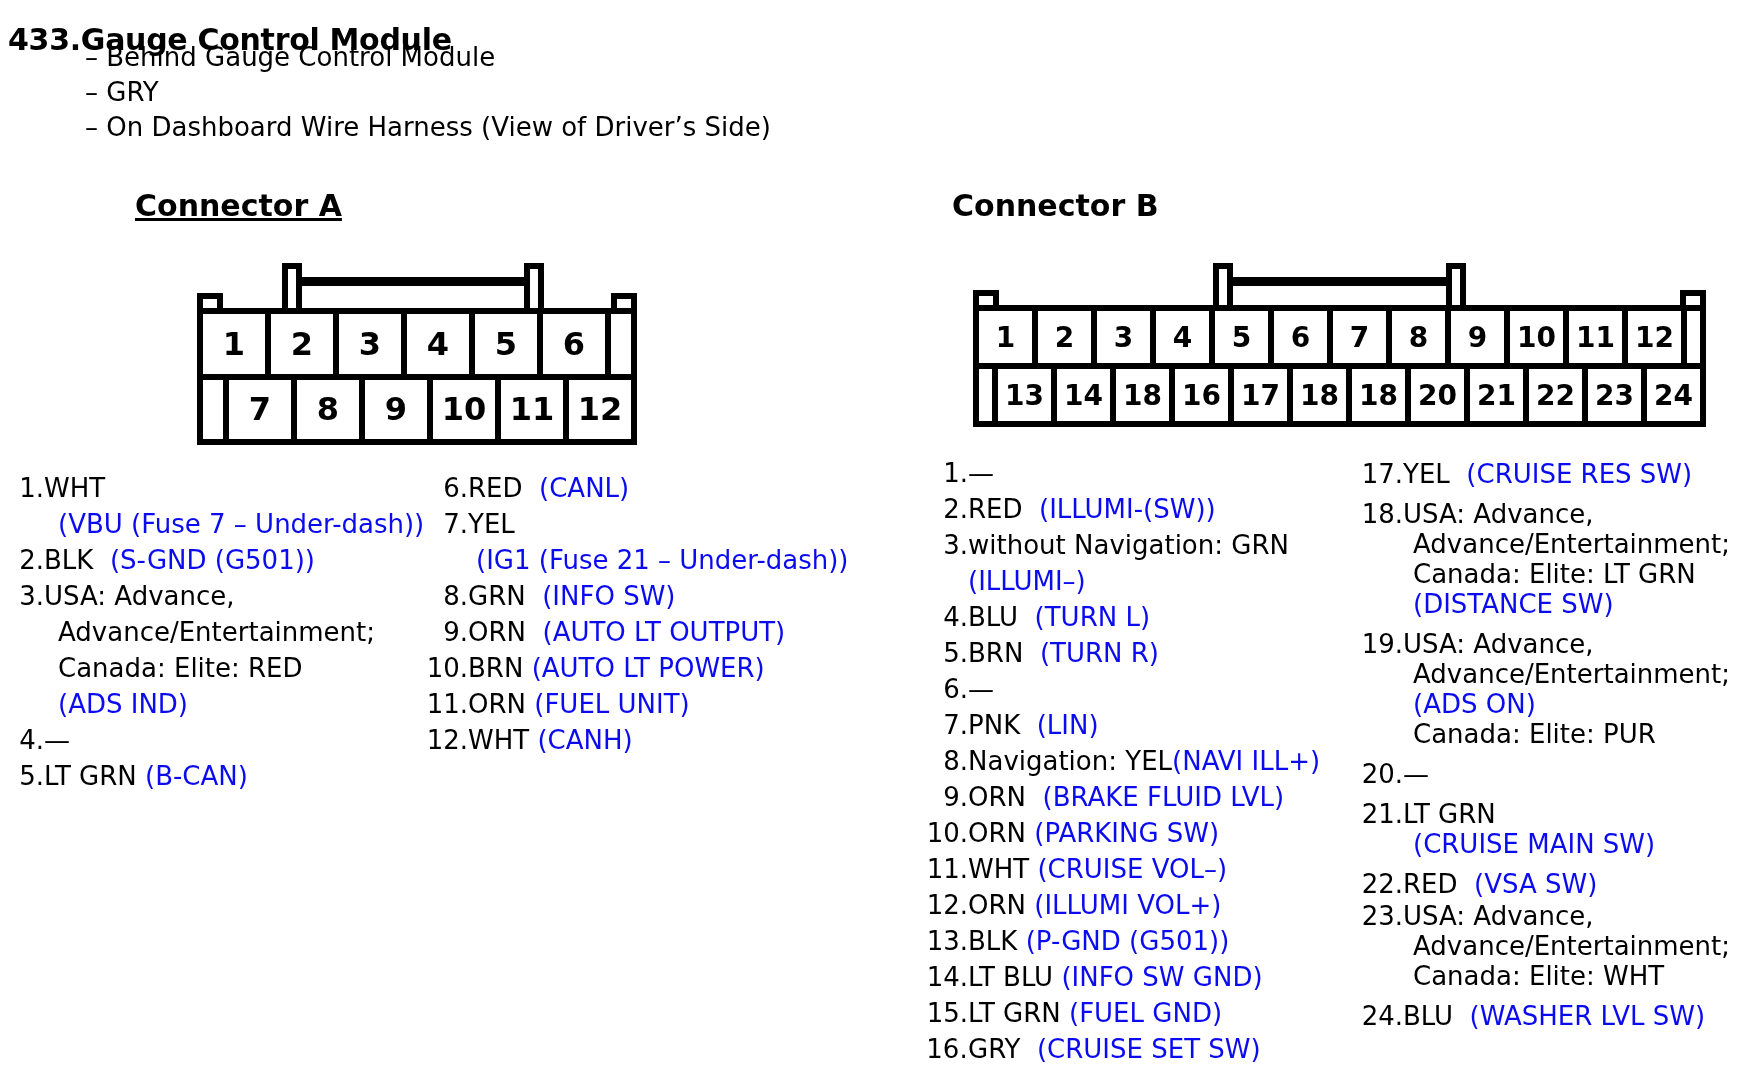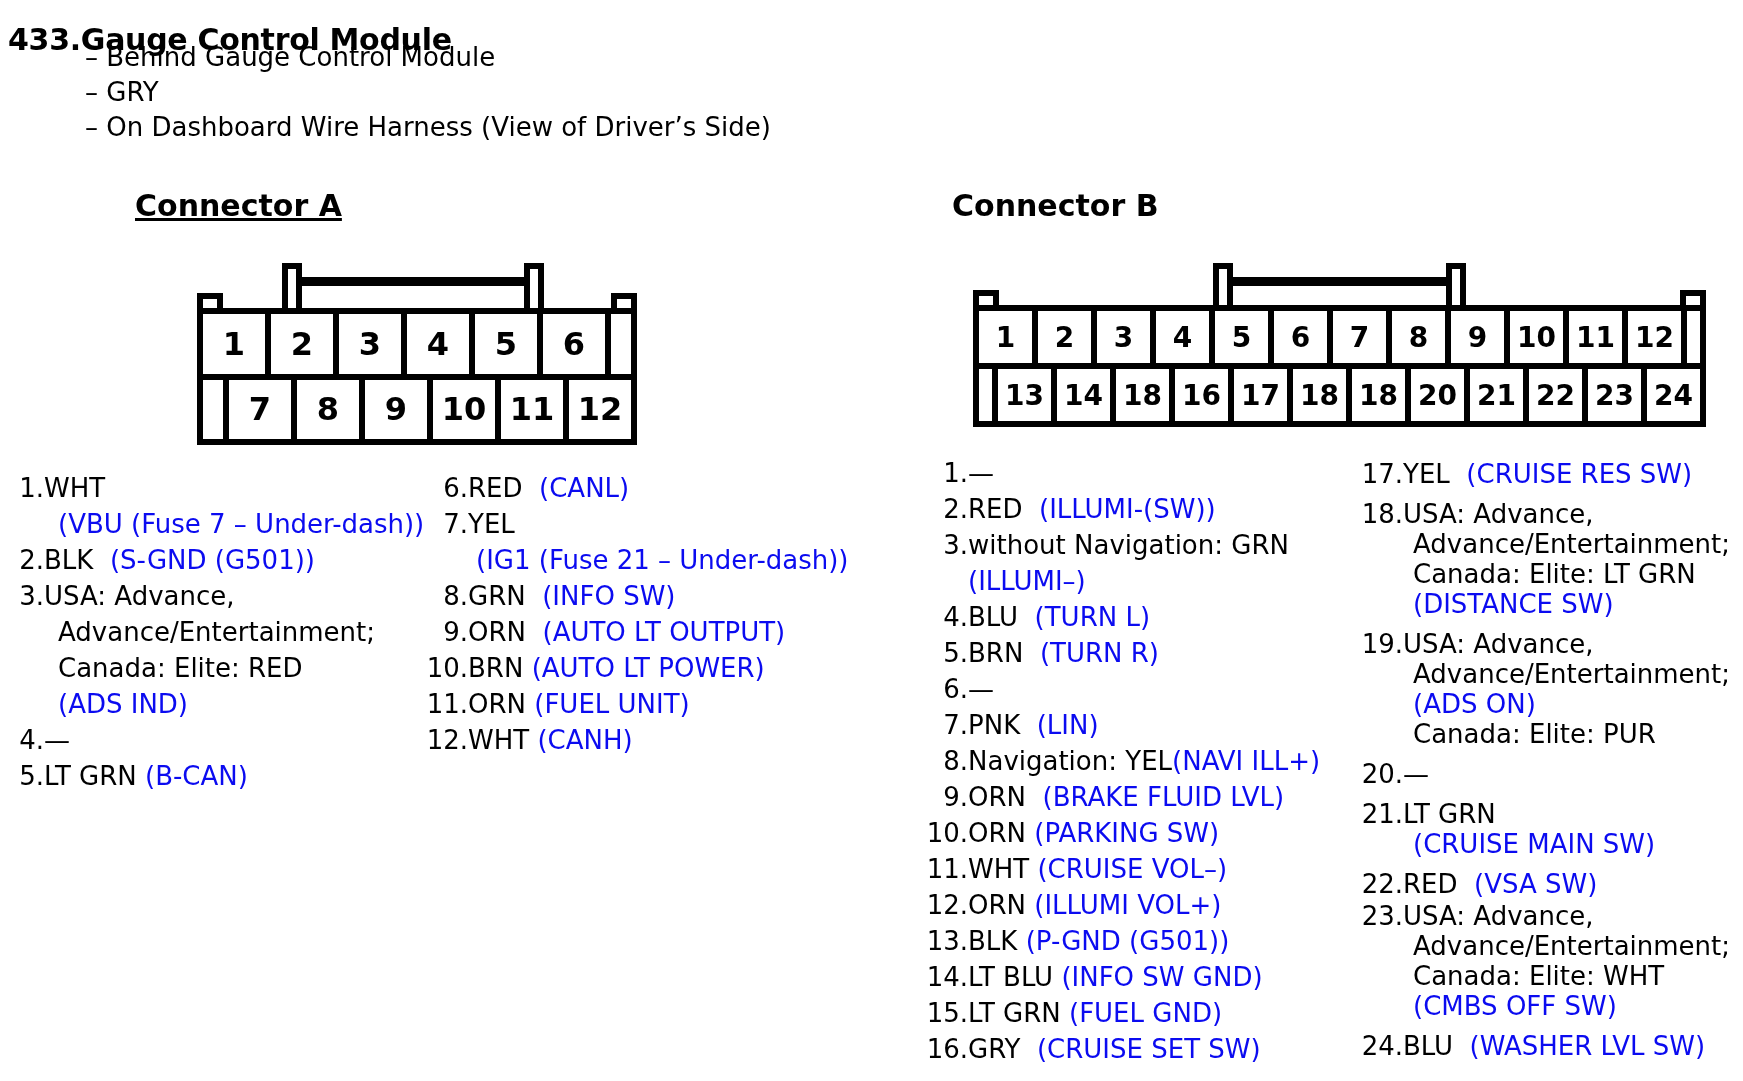--- a/index.html
+++ b/index.html
@@ -209,21 +209,21 @@
     <div class="pin">
       <div class="line"><span class="num" style="width: 42px;">13.</span><span class="wire" style="color: rgb(0, 0, 0);">BLK </span><span class="sig" style="color: rgb(11, 11, 240);">(P-GND (G501))</span></div>
     </div>
     <div class="pin">
       <div class="line"><span class="num" style="width: 42px;">14.</span><span class="wire" style="color: rgb(0, 0, 0);">LT BLU </span><span class="sig" style="color: rgb(11, 11, 240);">(INFO SW GND)</span></div>
     </div>
     <div class="pin">
       <div class="line"><span class="num" style="width: 42px;">15.</span><span class="wire" style="color: rgb(0, 0, 0);">LT GRN </span><span class="sig" style="color: rgb(11, 11, 240);">(FUEL GND)</span></div>
     </div>
     <div class="pin">
-      <div class="line"><span class="num" style="width: 42px;">16.</span><span class="wire" style="color: rgb(0, 0, 0);">GRY  </span><span class="sig" style="color: rgb(11, 11, 240);">(CRUISE SET SW)</span></div>
+      <div class="line"><span class="num" style="width: 42px; text-align: center;">16.</span><span class="wire" style="color: rgb(0, 0, 0);">GRY  </span><span class="sig" style="color: rgb(11, 11, 240);">(CRUISE SET SW)</span></div>
     </div>
   </div>
 <div class="pincol" id="listB2">
     <div class="pin" style="margin-bottom: 10px;">
       <div class="line"><span class="num" style="width: 42px;">17.</span><span class="wire" style="color: rgb(0, 0, 0);">YEL  </span><span class="sig" style="color: rgb(11, 11, 240);">(CRUISE RES SW)</span></div>
     </div>
     <div class="pin" style="margin-bottom: 10px;">
       <div class="line"><span class="num" style="width: 42px;">18.</span><span class="wire" style="color: rgb(0, 0, 0);">USA: Advance,</span></div>
       <div class="line"><span class="num" style="width: 42px;"></span><span class="ind" style="width: 10px;"></span><span class="wire" style="color: rgb(0, 0, 0);">Advance/Entertainment;</span></div>
       <div class="line"><span class="num" style="width: 42px;"></span><span class="ind" style="width: 10px;"></span><span class="wire" style="color: rgb(0, 0, 0);">Canada: Elite: LT GRN</span></div>
@@ -242,18 +242,17 @@
       <div class="line"><span class="num" style="width: 42px;">21.</span><span class="wire" style="color: rgb(0, 0, 0);">LT GRN</span></div>
       <div class="line"><span class="num" style="width: 42px;"></span><span class="ind" style="width: 10px;"></span><span class="sig" style="color: rgb(11, 11, 240);">(CRUISE MAIN SW)</span></div>
     </div>
     <div class="pin" style="margin-bottom: 2px;">
       <div class="line"><span class="num" style="width: 42px;">22.</span><span class="wire" style="color: rgb(0, 0, 0);">RED  </span><span class="sig" style="color: rgb(11, 11, 240);">(VSA SW)</span></div>
     </div>
     <div class="pin" style="margin-bottom: 10px;">
       <div class="line"><span class="num" style="width: 42px;">23.</span><span class="wire" style="color: rgb(0, 0, 0);">USA: Advance,</span></div>
       <div class="line"><span class="num" style="width: 42px;"></span><span class="ind" style="width: 10px;"></span><span class="wire" style="color: rgb(0, 0, 0);">Advance/Entertainment;</span></div>
       <div class="line"><span class="num" style="width: 42px;"></span><span class="ind" style="width: 10px;"></span><span class="wire" style="color: rgb(0, 0, 0);">Canada: Elite: WHT</span></div>
-      <div class="line"><span class="num" style="width: 42px;"></span><span class="ind" style="width: 10px;"></span><span class="sig" style="color: rgb(11, 11, 240);">(CMBS OFF SW)</span></div>
     </div>
     <div class="pin" style="margin-bottom: 4px;">
       <div class="line"><span class="num" style="width: 42px;">24.</span><span class="wire" style="color: rgb(0, 0, 0);">BLU  </span><span class="sig" style="color: rgb(11, 11, 240);">(WASHER LVL SW)</span></div>
     </div>
   </div>
 
 </body></html>

